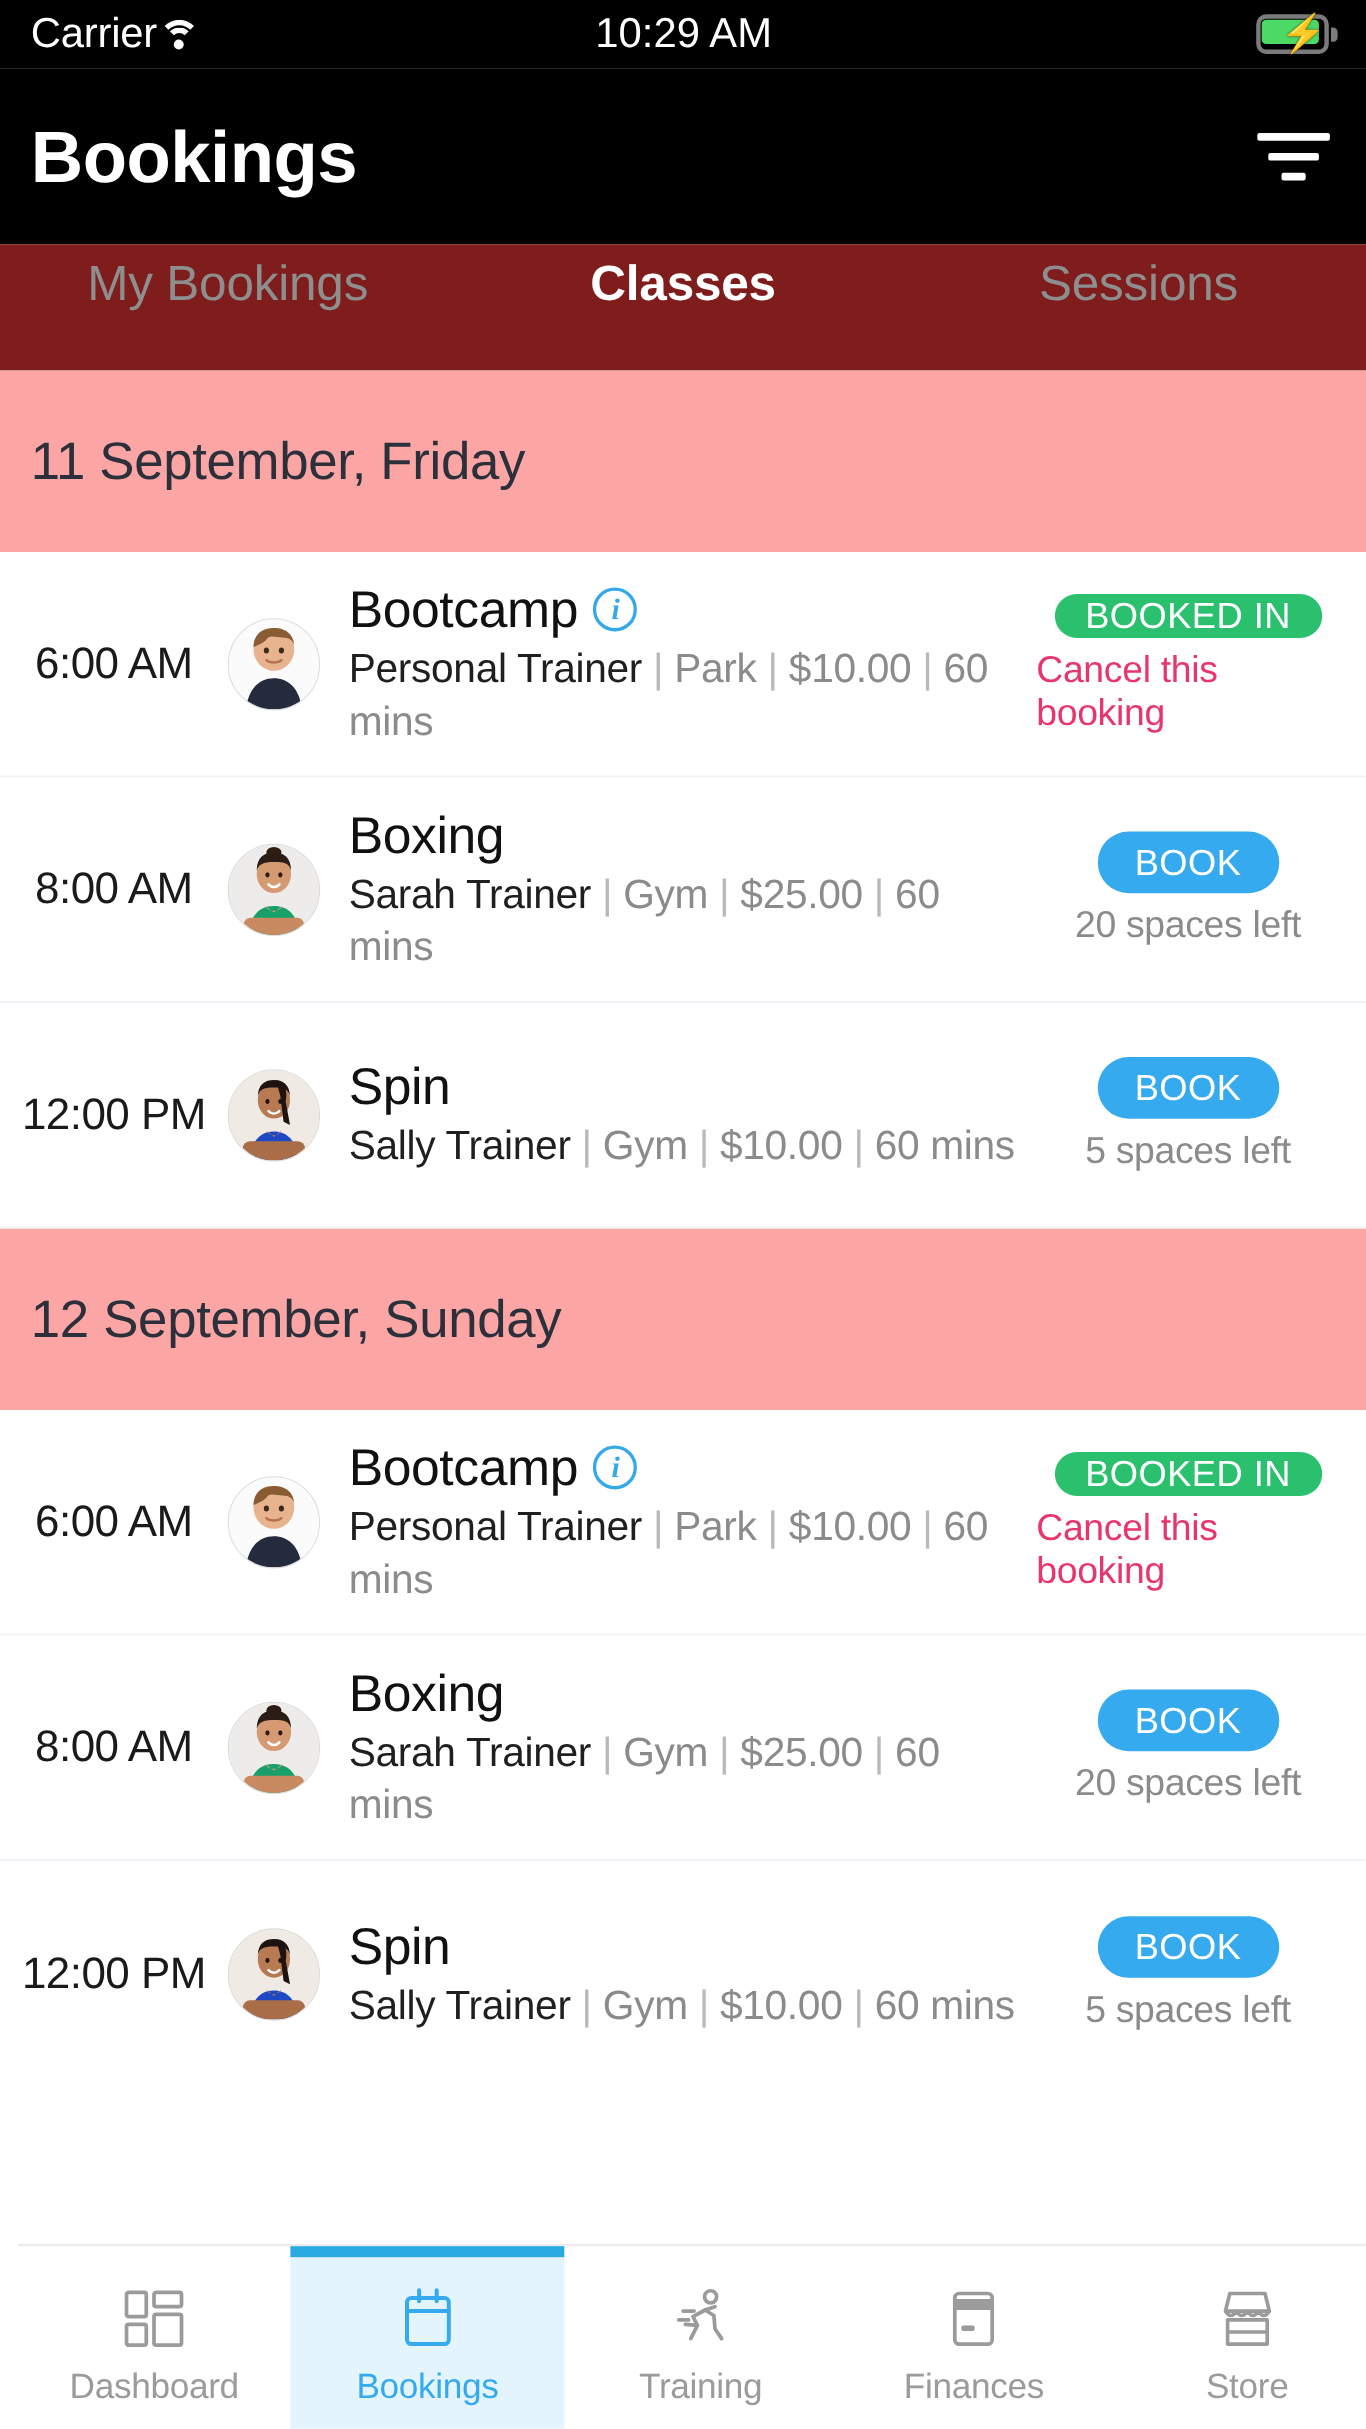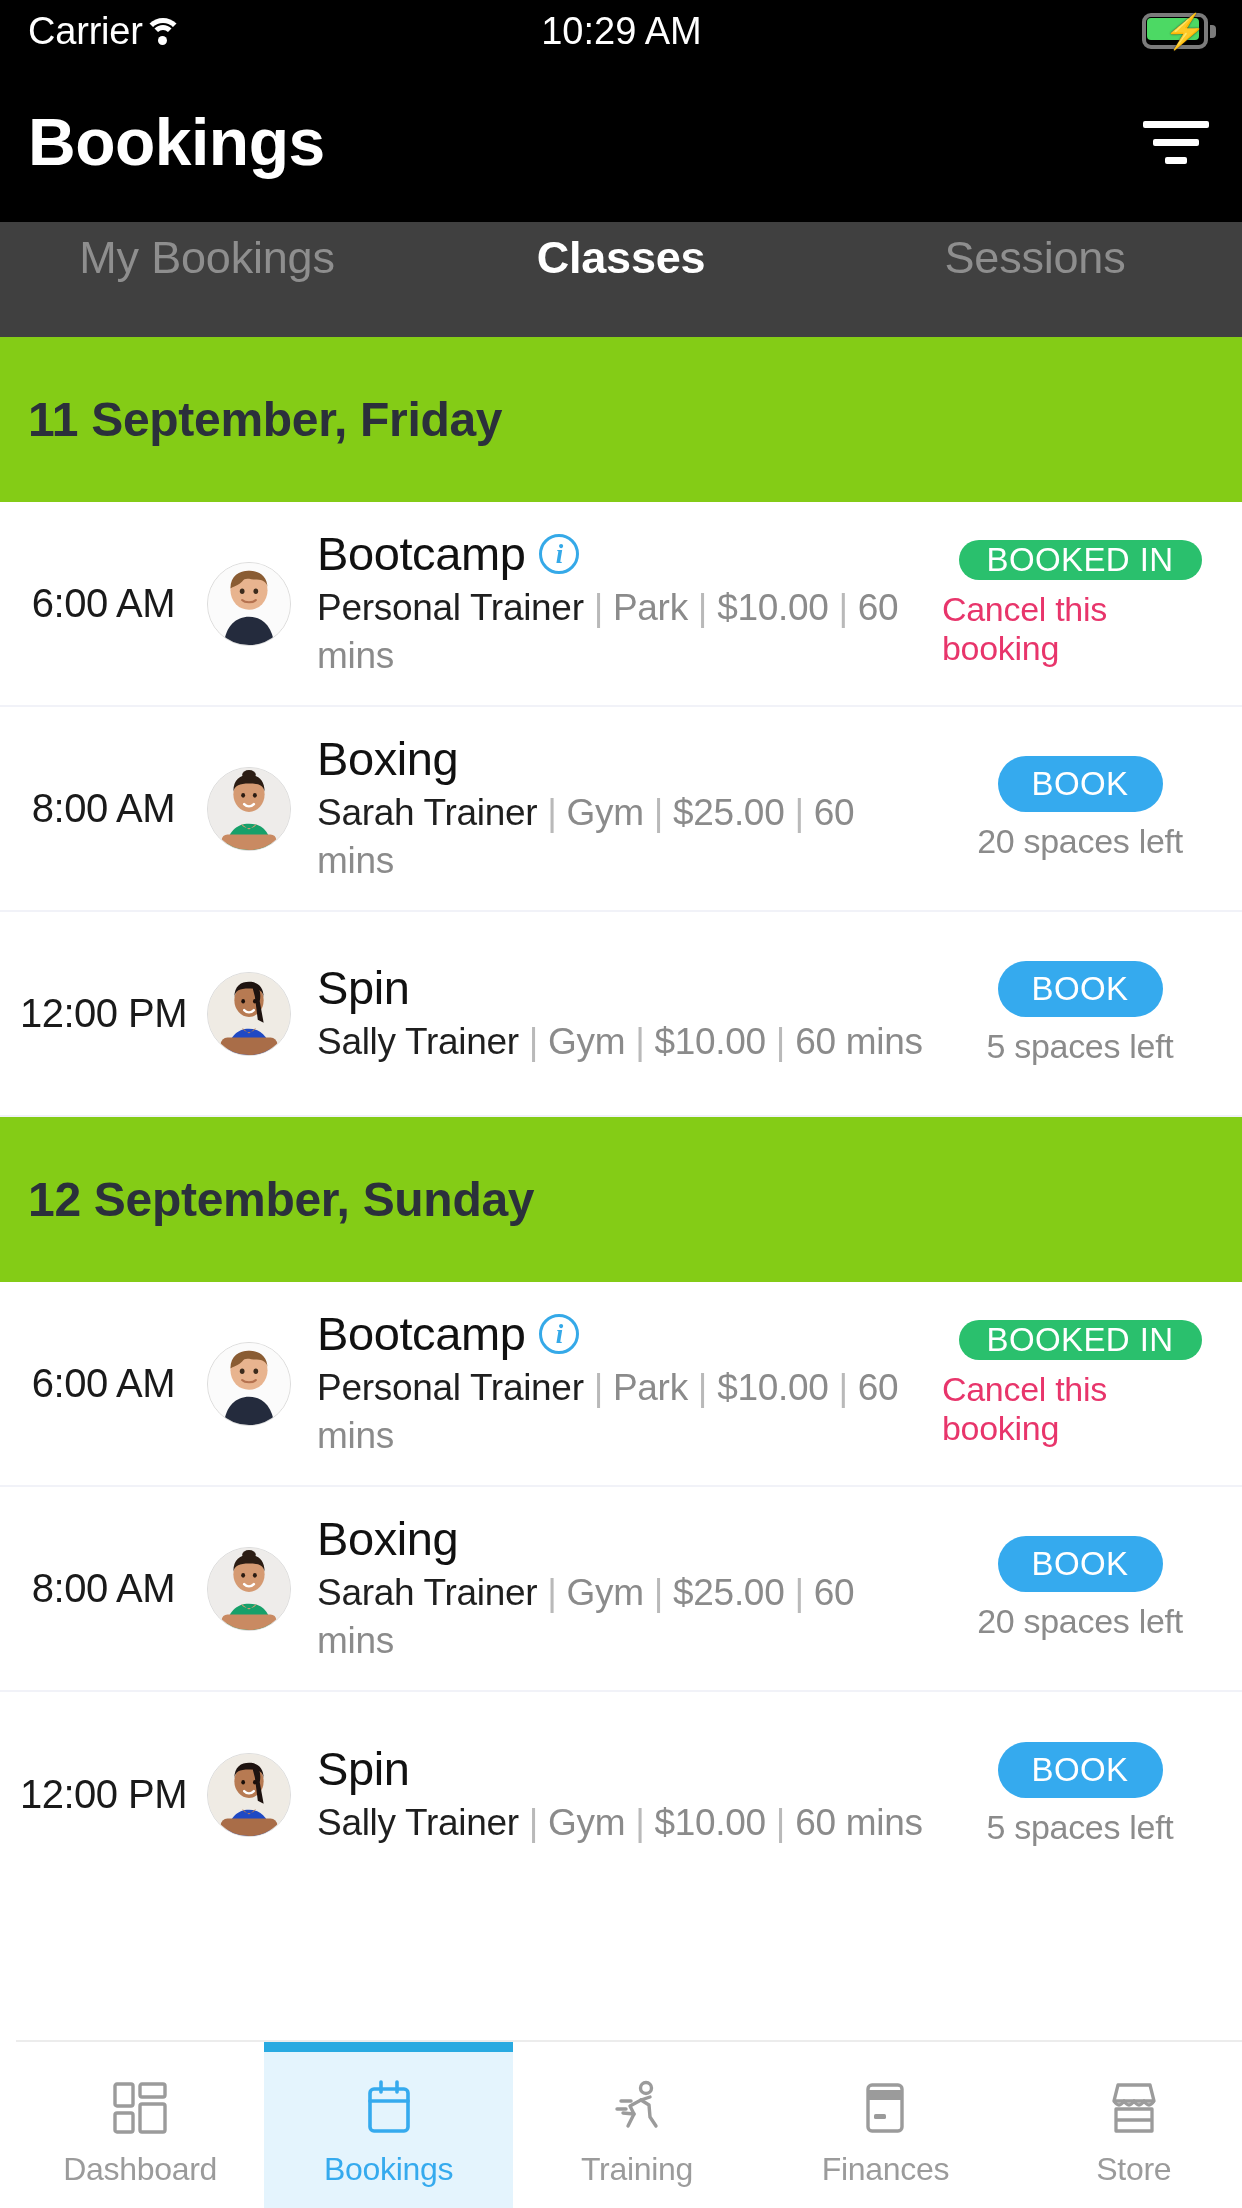--- a/index.html
+++ b/index.html
@@ -41,29 +41,29 @@
   .header{ background:#000; padding:0 28px; height:160px; display:flex; align-items:center; }
   .page-title{ color:#fff; font-size:66px; font-weight:700; letter-spacing:-0.5px; }
   .filter-btn{ margin-left:auto; width:76px; height:76px; display:flex; flex-direction:column;
                align-items:center; justify-content:center; gap:11px; cursor:pointer; }
   .filter-btn span{ display:block; height:7px; background:#fff; border-radius:2px; }
   .filter-btn span:nth-child(1){ width:66px; }
   .filter-btn span:nth-child(2){ width:46px; }
   .filter-btn span:nth-child(3){ width:22px; }
 
   
-  .tabs{ background:#404040; display:flex; height:115px; align-items:flex-start; padding-top:10px; }
+  .tabs{ background:#7f1d1d; display:flex; height:115px; align-items:flex-start; padding-top:10px; }
   .tab{ flex:1; text-align:center; font-size:45px; color:#8e8e8e; cursor:pointer; letter-spacing:-0.2px; }
   .tab.active{ color:#ffffff; font-weight:700; }
 
   
   .list{ background:#fff; }
   .day-header{
-    background:#84cc16; height:165px; display:flex; align-items:center;
-    padding-left:28px; font-size:48px; font-weight:700; color:#2b303b; letter-spacing:-0.3px;text-align:right;
+    background:#fca5a5; height:165px; display:flex; align-items:center;
+    padding-left:28px; font-size:48px; font-weight:400; color:#2b303b; letter-spacing:-0.3px;text-align:right;
   }
   .row{
     display:flex; align-items:center; min-height:205px;
     border-bottom:2px solid #f1f2f8; padding:20px 0; background:#fff;
   }
   .row:last-child{ border-bottom:none; }
   .r-time{ width:207px; text-align:center; font-size:40px; color:#1a1a1a; flex-shrink:0; letter-spacing:-0.5px; }
   .r-avatar{
     width:84px; height:84px; border-radius:50%; overflow:hidden; flex-shrink:0;
     border:1.5px solid #dcdcdc; position:relative; background:#f3f1ee;

